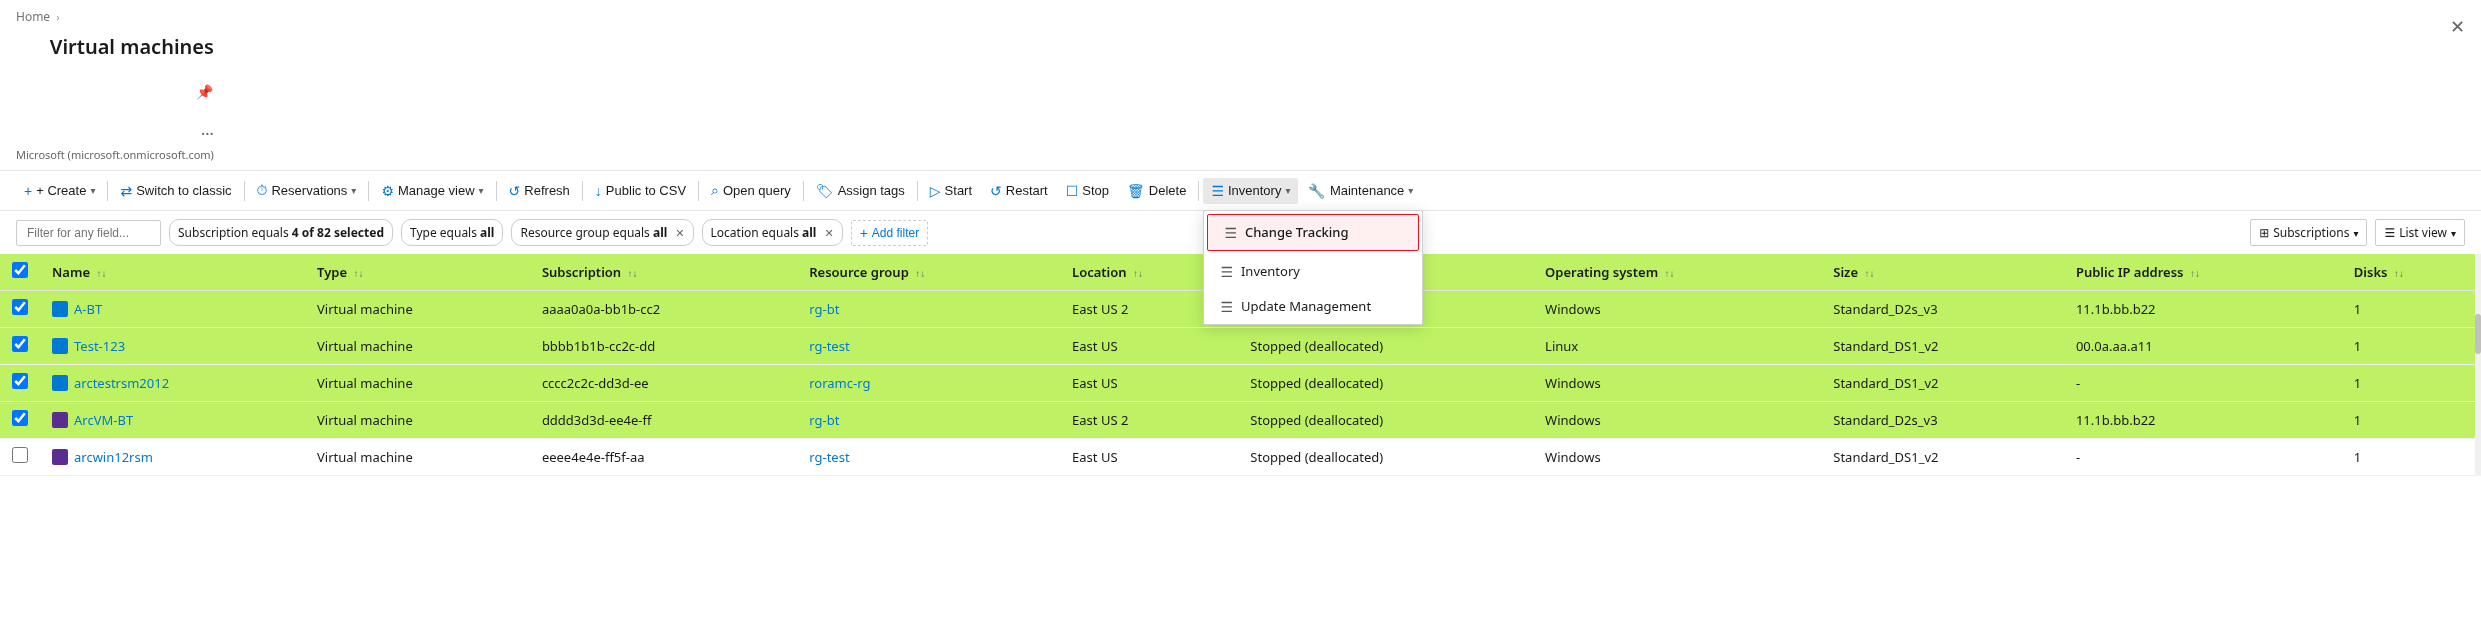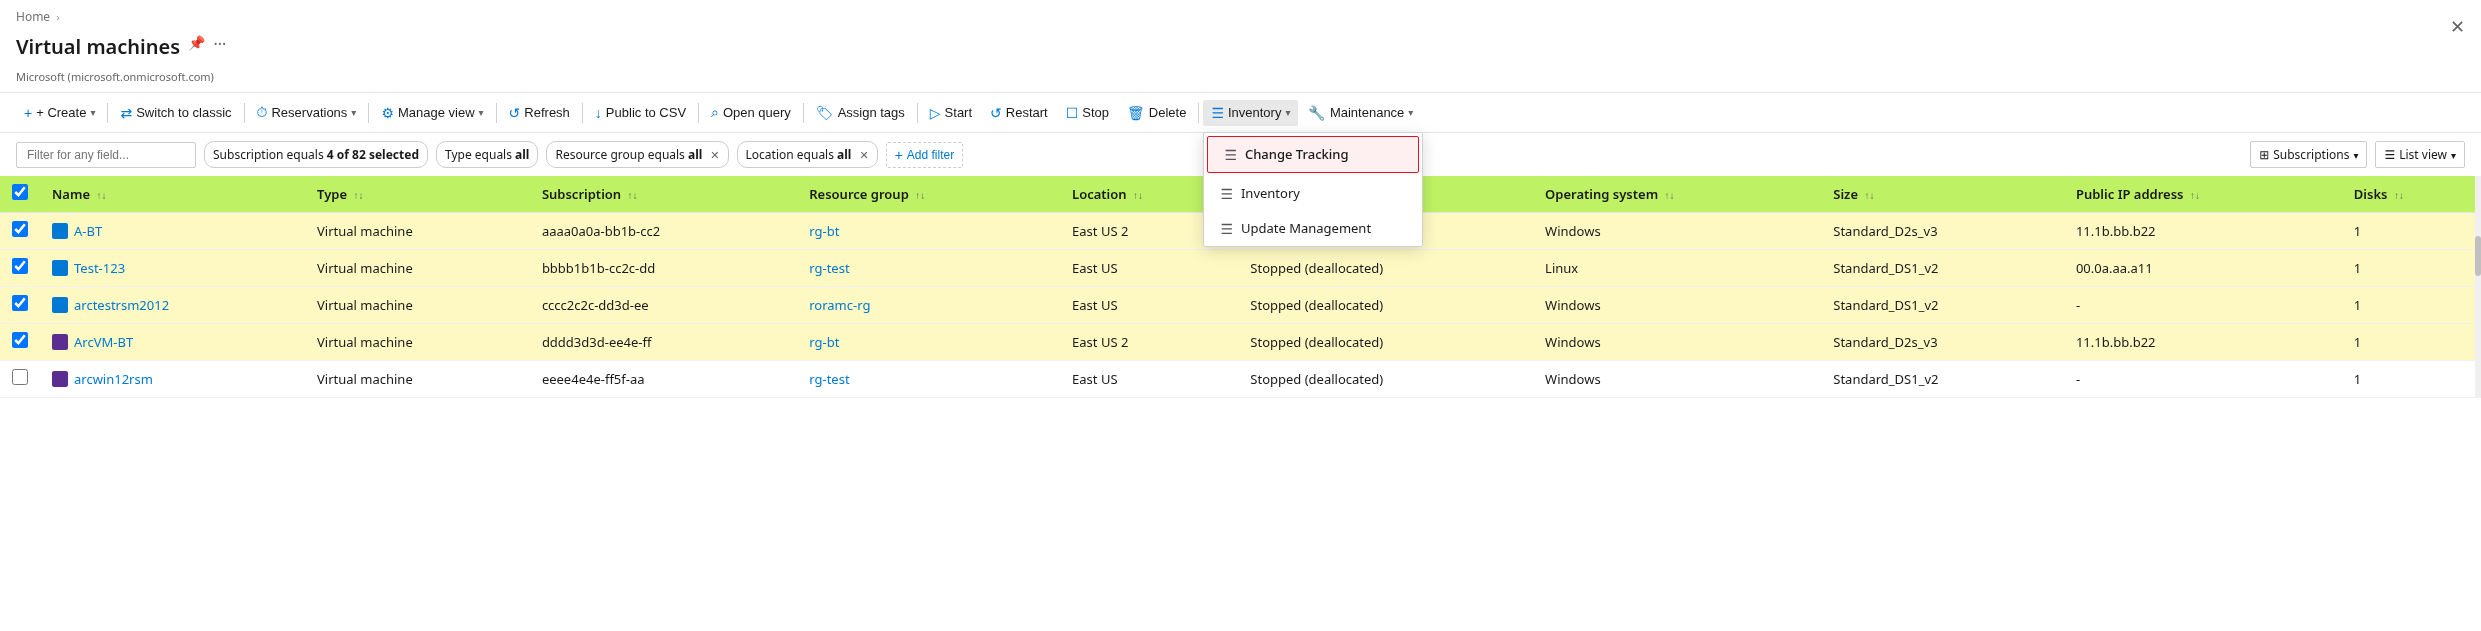--- a/index.html
+++ b/index.html
@@ -6,48 +6,48 @@
     body { font-family: 'Segoe UI', system-ui, sans-serif; font-size: 13px; background: #fff; color: #1a1a1a; overflow-x: hidden; }
     
     
     .breadcrumb { display: flex; align-items: center; gap: 6px; padding: 8px 16px 4px; font-size: 12px; color: #0078d4; }
     .breadcrumb .sep { color: #999; font-size: 11px; }
     .breadcrumb a { color: #737373; text-decoration: none; }
 
     
     .page-header { display: flex; align-items: flex-start; gap: 8px; padding: 4px 16px 8px; }
     .page-title { font-size: 20px; font-weight: 600; color: #1a1a1a; }
-    .page-subtitle { font-size: 11px; color: #666; margin-top: 9px; }
+    .page-subtitle { font-size: 11px; color: #666; margin-top: 2px; }
 
     
     .toolbar { display: flex; align-items: center; gap: 2px; padding: 6px 16px; border-top: 1px solid #e5e5e5; border-bottom: 1px solid #e5e5e5; flex-wrap: wrap; }
     .toolbar-btn { display: flex; align-items: center; gap: 4px; padding: 5px 8px; border: none; background: none; cursor: pointer; font-size: 13px; color: #1a1a1a; border-radius: 2px; white-space: nowrap; }
     .toolbar-btn .icon { font-size: 14px; color: #0078d4; }
     .toolbar-btn .chevron { font-size: 10px; color: #666; }
     .toolbar-sep { width: 1px; height: 20px; background: #d0d0d0; margin: 0 2px; }
 
     
     .filter-bar { display: flex; align-items: center; gap: 8px; padding: 8px 16px; flex-wrap: wrap; }
-    .filter-input { border: 1px solid #ccc; border-radius: 2px; padding: 5px 10px; font-size: 12px; width: 180px; color: #666; }
+    .filter-input { border: 1px solid #ccc; border-radius: 2px; padding: 5px 10px; font-size: 12px; width: 145px; color: #666; }
     .filter-tag { display: flex; align-items: center; gap: 4px; background: #fff; border: 1px solid #ccc; border-radius: 10px; padding: 4px 8px; font-size: 12px; }
     .filter-tag strong { color: #1a1a1a; }
     .filter-tag .close { cursor: pointer; color: #666; margin-left: 4px; font-size: 11px; }
     .add-filter-btn { display: flex; align-items: center; gap: 4px; padding: 4px 8px; border: 1px dashed #ccc; background: none; cursor: pointer; font-size: 12px; color: #0078d4; border-radius: 2px; }
 
     
     .table-container { position: relative; overflow-x: auto; }
     .view-select { display: flex; align-items: center; gap: 4px; border: 1px solid #ccc; border-radius: 2px; padding: 4px 8px; font-size: 12px; cursor: pointer; background: #fff; }
     .view-select .chevron { font-size: 10px; }
 
     
     table { width: 100%; border-collapse: collapse; font-size: 13px; }
     thead th { padding: 8px 12px; text-align: left; font-weight: 600; border-bottom: 1px solid #e5e5e5; white-space: nowrap; background: #bef264; color: #1a1a1a; }
     thead th .sort-arrows { color: #666; font-size: 10px; margin-left: 3px; }
     tbody tr { border-bottom: 1px solid #f0f0f0; }
-    tbody tr.selected { background: #fef9c3; }
+    tbody tr.selected { background: #bef264; }
     tbody td { padding: 8px 12px; white-space: nowrap; }
     .link { color: #0078d4; cursor: pointer; text-decoration: none; }
     .checkbox { width: 16px; height: 16px; cursor: pointer; }
 
     
     .scroll-indicator { position: absolute; right: 0; top: 0; width: 6px; height: 100%; background: #f0f0f0; }
     .scroll-thumb { width: 6px; height: 40px; background: #c0c0c0; border-radius: 3px; margin-top: 60px; }
     .dropdown-menu { position: absolute; top: 100%; left: 0; background: #fff; border: 1px solid #e0e0e0; box-shadow: 0 4px 16px rgba(0,0,0,0.15); z-index: 200; min-width: 200px; border-radius: 2px; }
     .dropdown-item { display: flex; align-items: center; gap: 8px; padding: 8px 16px; cursor: pointer; font-size: 13px; color: #1a1a1a; }
     .dropdown-icon { font-size: 14px; color: #555; }
@@ -65,21 +65,21 @@
 </head>
 <body>
 
 <div class="breadcrumb">
   <a href="#">Home</a>
   <span class="sep">›</span>
 </div>
 
 <div class="page-header">
   <div>
-    <div style="display:flex;align-items:flex-start;gap:8px;">
+    <div style="display:flex;align-items:flex-end;gap:22px;flex-direction:column;">
       <h1 class="page-title">Virtual machines</h1>
       <span style="font-size:14px;color:#666;cursor:pointer;">📌</span>
       <span style="font-size:16px;color:#666;cursor:pointer;">···</span>
     </div>
     <div class="page-subtitle">Microsoft (microsoft.onmicrosoft.com)</div>
   </div>
   <button class="close-btn">✕</button>
 </div>
 
 <div class="toolbar">

